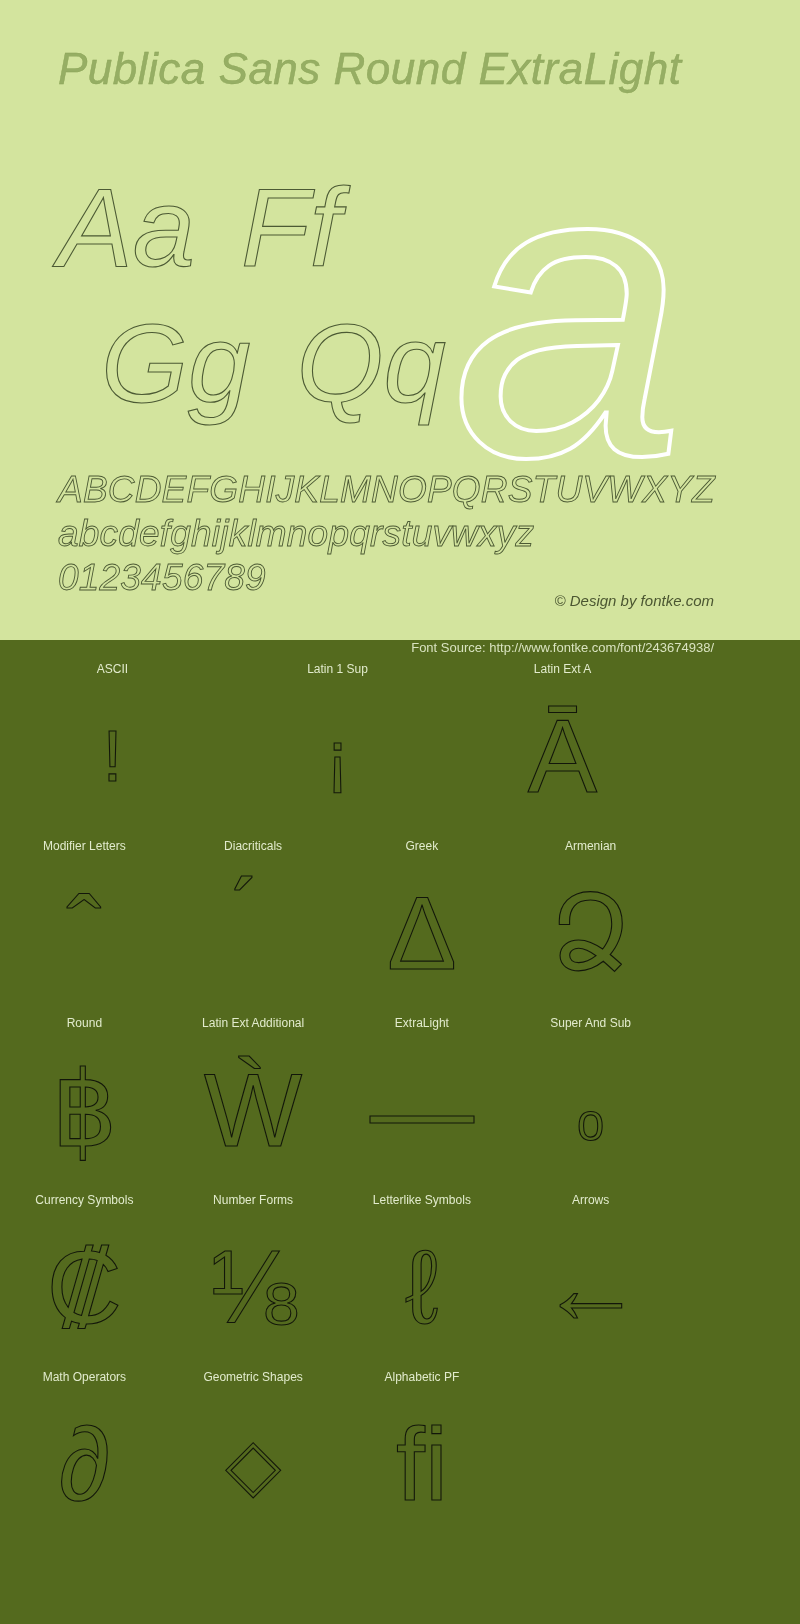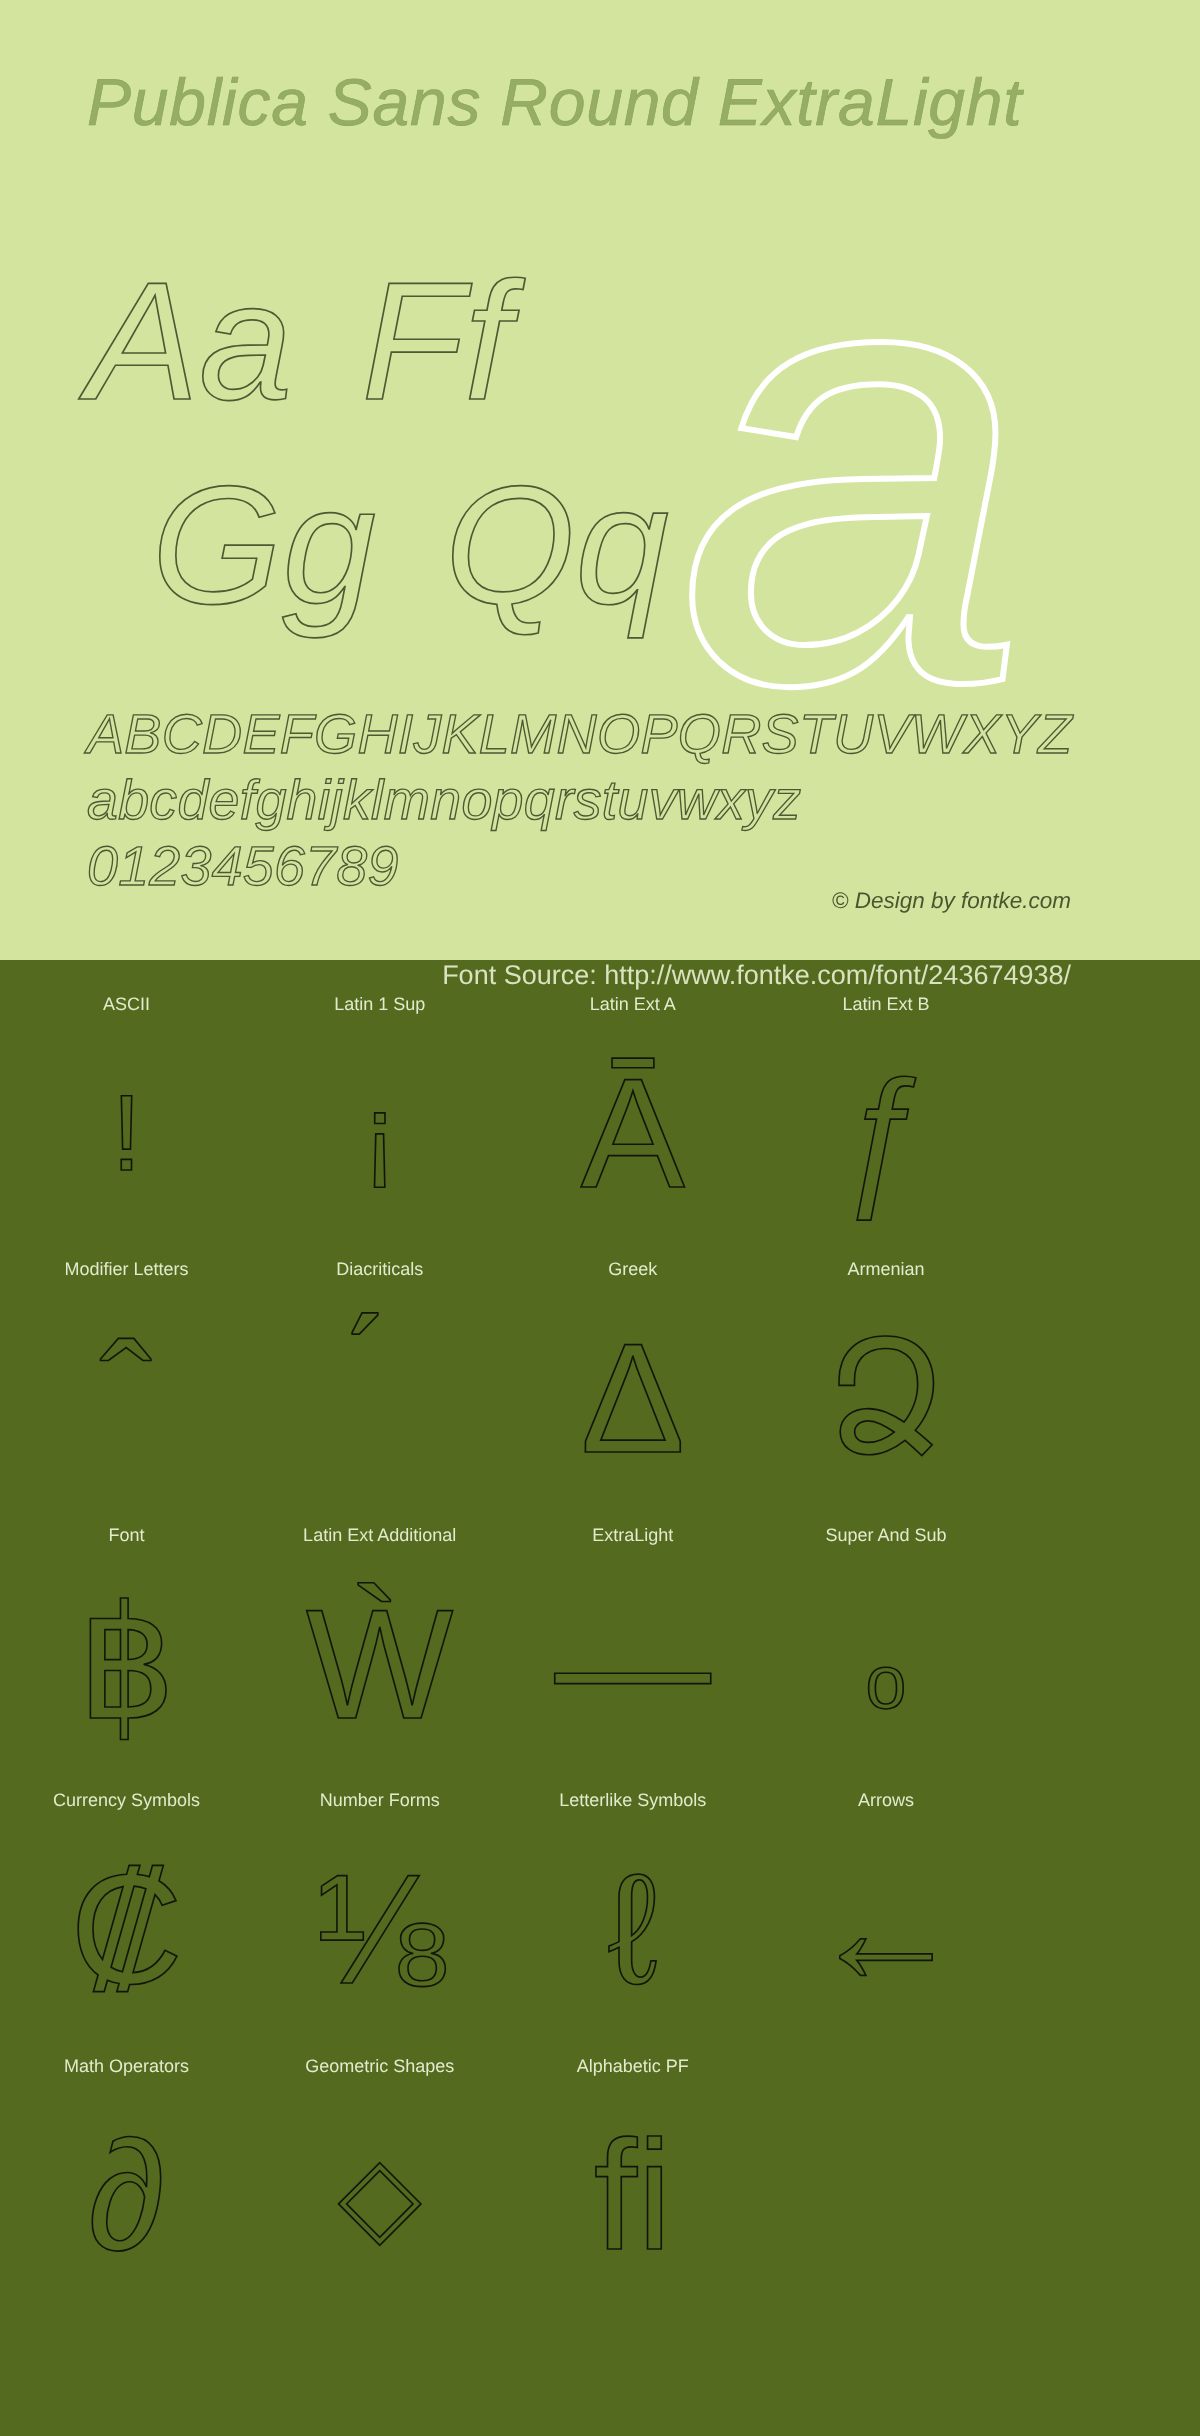--- a/index.html
+++ b/index.html
@@ -109,21 +109,21 @@
     height: 984px;
     background: #546a1e;
     overflow: hidden;
   }
 
   .font-source {
     position: absolute;
     right: 86px;
     top: 0px;
     font-family: "Liberation Sans", sans-serif;
-    font-size: 18px;
+    font-size: 13px;
     color: #d9e3c0;
     white-space: nowrap;
     margin-left: 40px;
   }
 
   .grid {
     position: absolute;
     left: 0;
     top: 20px;
     width: 800px;
@@ -211,24 +211,20 @@
             <div class="cell-glyph small">!</div>
           </div>
           <div class="cell">
             <div class="cell-label">Latin 1 Sup</div>
             <div class="cell-glyph small">¡</div>
           </div>
           <div class="cell">
             <div class="cell-label">Latin Ext A</div>
             <div class="cell-glyph">Ā</div>
           </div>
-          <div class="cell">
-            <div class="cell-label">Latin Ext B</div>
-            <div class="cell-glyph">ƒ</div>
-          </div>
         </div>
         <div class="grid-row">
           <div class="cell">
             <div class="cell-label">Modifier Letters</div>
             <div class="cell-glyph">ˆ</div>
           </div>
           <div class="cell">
             <div class="cell-label">Diacriticals</div>
             <div class="cell-glyph">́</div>
           </div>
@@ -236,21 +232,21 @@
             <div class="cell-label">Greek</div>
             <div class="cell-glyph">Δ</div>
           </div>
           <div class="cell">
             <div class="cell-label">Armenian</div>
             <div class="cell-glyph">Ձ</div>
           </div>
         </div>
         <div class="grid-row">
           <div class="cell">
-            <div class="cell-label">Font</div>
+            <div class="cell-label">Round</div>
             <div class="cell-glyph">฿</div>
           </div>
           <div class="cell">
             <div class="cell-label">Latin Ext Additional</div>
             <div class="cell-glyph">Ẁ</div>
           </div>
           <div class="cell">
             <div class="cell-label">ExtraLight</div>
             <div class="cell-glyph">—</div>
           </div>

